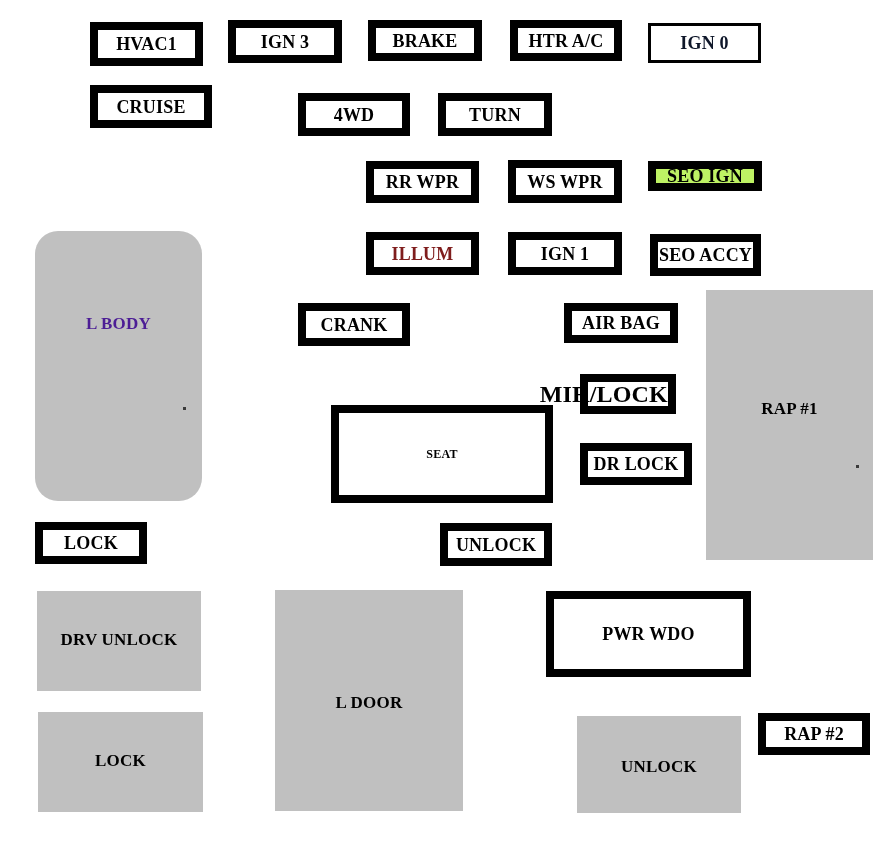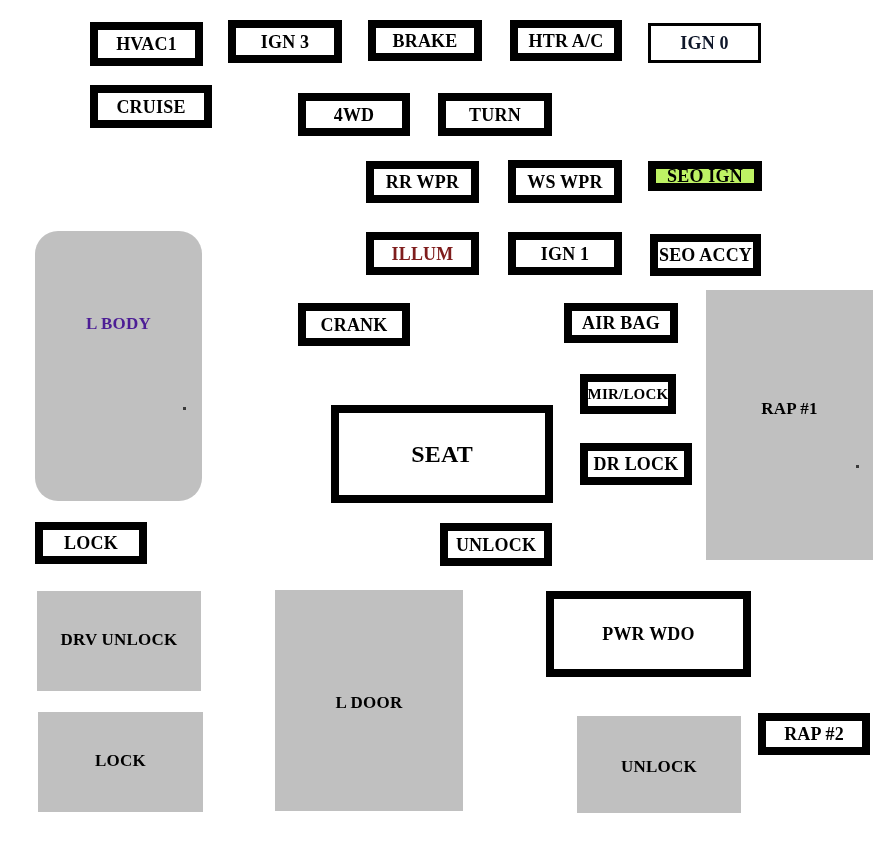--- a/index.html
+++ b/index.html
@@ -105,27 +105,27 @@
     </div>
     <div class="fuse outlined" style="left: 650px; top: 234px; width: 111px; height: 42px; font-size: 18px; background: rgb(255, 255, 255); border-color: rgb(0, 0, 0); color: rgb(0, 0, 0);">
       <span class="lbl">SEO ACCY</span>
     </div>
     <div class="fuse outlined" style="left: 298px; top: 303px; width: 112px; height: 43px; font-size: 18px; background: rgb(255, 255, 255); border-color: rgb(0, 0, 0); color: rgb(0, 0, 0);">
       <span class="lbl">CRANK</span>
     </div>
     <div class="fuse outlined" style="left: 532px; top: 303px; width: 114px; height: 40px; font-size: 18px; background: rgb(255, 255, 255); border-color: rgb(0, 0, 0); color: rgb(0, 0, 0); margin-left: 32px;">
       <span class="lbl">AIR BAG</span>
     </div>
-    <div class="fuse outlined" style="left: 580px; top: 374px; width: 96px; height: 40px; font-size: 15px; background: rgb(255, 255, 255); border-color: rgb(0, 0, 0); color: rgb(0, 0, 0);">
+    <div class="fuse outlined" style="left: 580px; top: 374px; width: 96px; height: 40px; font-size: 24px; background: rgb(255, 255, 255); border-color: rgb(0, 0, 0); color: rgb(0, 0, 0); justify-content: flex-end;">
       <span class="lbl">MIR/LOCK</span>
     </div>
     <div class="fuse outlined" style="left: 580px; top: 443px; width: 112px; height: 42px; font-size: 18px; background: rgb(255, 255, 255); border-color: rgb(0, 0, 0); color: rgb(0, 0, 0);">
       <span class="lbl">DR LOCK</span>
     </div>
-    <div class="fuse outlined" style="left: 331px; top: 405px; width: 222px; height: 98px; font-size: 24px; background: rgb(255, 255, 255); border-color: rgb(0, 0, 0); color: rgb(0, 0, 0);">
+    <div class="fuse outlined" style="left: 331px; top: 405px; width: 222px; height: 98px; font-size: 12px; background: rgb(255, 255, 255); border-color: rgb(0, 0, 0); color: rgb(0, 0, 0);">
       <span class="lbl">SEAT</span>
     </div>
     <div class="fuse outlined" style="left: 35px; top: 522px; width: 112px; height: 42px; font-size: 18px; background: rgb(255, 255, 255); border-color: rgb(0, 0, 0); color: rgb(0, 0, 0);">
       <span class="lbl">LOCK</span>
     </div>
     <div class="fuse outlined" style="left: 440px; top: 523px; width: 112px; height: 43px; font-size: 18px; background: rgb(255, 255, 255); border-color: rgb(0, 0, 0); color: rgb(0, 0, 0);">
       <span class="lbl">UNLOCK</span>
     </div>
     <div class="fuse outlined label-upper" style="left: 546px; top: 591px; width: 205px; height: 86px; font-size: 18px; background: rgb(255, 255, 255); border-color: rgb(0, 0, 0); color: rgb(0, 0, 0);">
       <span class="lbl" style="margin-top: 26px;">PWR WDO</span>

